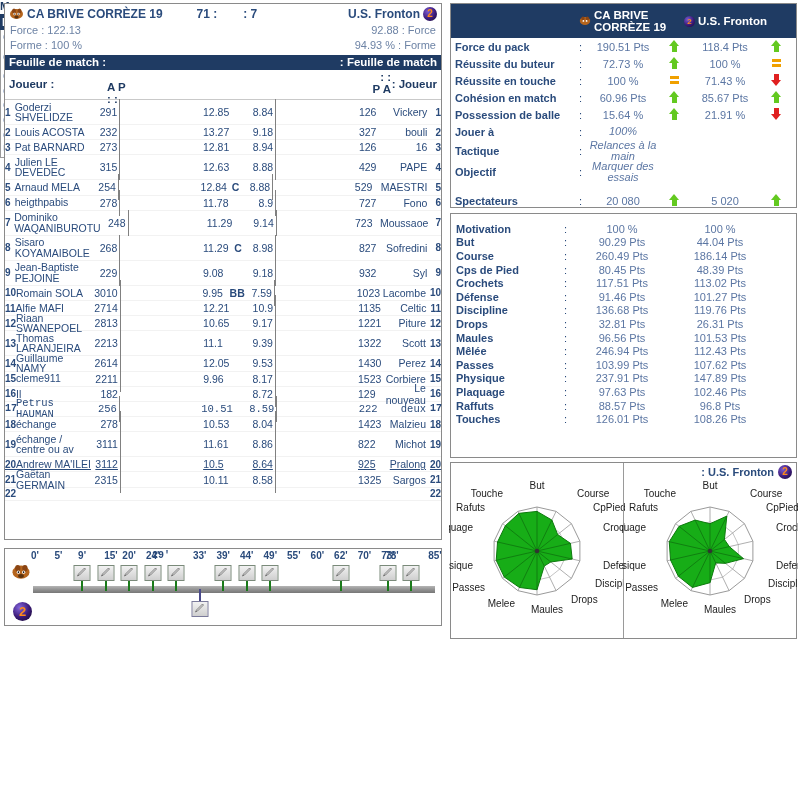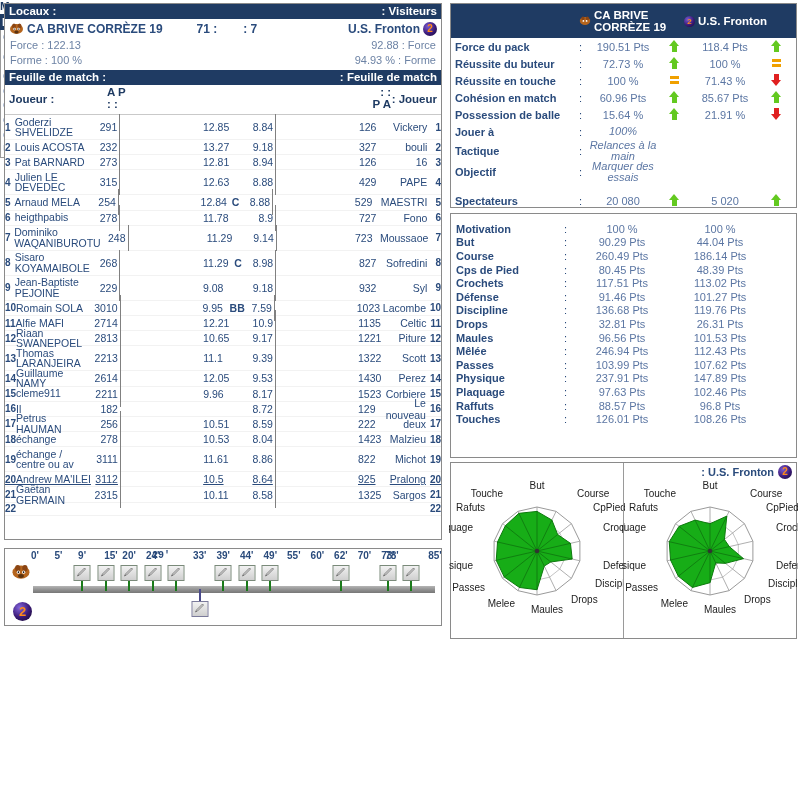--- a/index.html
+++ b/index.html
@@ -100,24 +100,20 @@
   .mq-c3{width:58px;text-align:center;}
   .mq-c4{flex:1;text-align:center;padding-right:4px;}
   .mq-head .mq-c3{text-align:left;}
   .mq-head .mq-c4{text-align:right;}
   .mq-body{border:1px solid #9a9a9a;border-top:none;}
 </style>
 </head>
 <body>
 
 <div class="panel" id="leftTop">
-  <div class="hdrbar">
-    <span>Locaux :</span>
-    <span>: Visiteurs</span>
-  </div>
 
   <div class="teamrow">
     <span class="home">
       <span class="boar">
         <svg width="15" height="13" viewBox="0 0 15 13">
             <ellipse cx="7.5" cy="7" rx="6.5" ry="5" fill="#b5651d"></ellipse>
             <ellipse cx="5" cy="4" rx="2" ry="2.5" fill="#8b4513"></ellipse>
             <ellipse cx="10.5" cy="4" rx="2" ry="2.5" fill="#8b4513"></ellipse>
             <circle cx="5.5" cy="7" r="1.2" fill="#fff"></circle>
             <circle cx="9.5" cy="7" r="1.2" fill="#fff"></circle>
@@ -147,21 +143,21 @@
     <span>94.93 % : Forme</span>
   </div>
 
   <div class="hdrbar" style="margin-top:2px">
     <span>Feuille de match :</span>
     <span>: Feuille de match</span>
   </div>
 
   <div class="colhdr">
     <span style="width:98px;padding-top:8px">Joueur :</span>
-    <span style="width:30px;display:flex;flex-direction:column;align-items:flex-start;padding-top:1px">
+    <span style="width:30px;display:flex;flex-direction:column;align-items:flex-start;padding-top:11px">
       <span>A P</span>
       <span>: :</span>
     </span>
     <span style="flex:1"></span>
     <span style="width:26px;display:flex;flex-direction:column;align-items:flex-end;padding-top:1px">
       <span>: :</span>
       <span>P A</span>
     </span>
     <span style="width:46px;text-align:right;padding-top:8px">: Joueur</span>
   </div>
@@ -368,21 +364,21 @@
         <span class="c-val">182</span>
         <span class="c-bar"></span>
         <span class="c-val l"></span>
         <span style="width:20px;text-align:center;font-weight:bold"></span>
         <span class="c-val">8.72</span>
         <span class="c-bar"><span class="bar rt"><i style="width:70%"></i></span></span>
         <span class="c-val l">129</span>
         <span class="c-note r">Le nouveau</span>
         <span class="c-num r">16</span>
       </div>
-      <div class="prow" style="height: 14.2px;">
+      <div class="prow" style="height: 14.2px; font-family: Liberation Mono, monospace;">
         <span class="c-num">17</span>
         <span class="c-name">Petrus HAUMAN</span>
         <span class="c-val">256</span>
         <span class="c-bar"><span class="bar"><i style="width:70%"></i></span></span>
         <span class="c-val l">10.51</span>
         <span style="width:20px;text-align:center;font-weight:bold"></span>
         <span class="c-val">8.59</span>
         <span class="c-bar"><span class="bar rt"><i style="width:70%"></i></span></span>
         <span class="c-val l">222</span>
         <span class="c-note r">deux</span>

